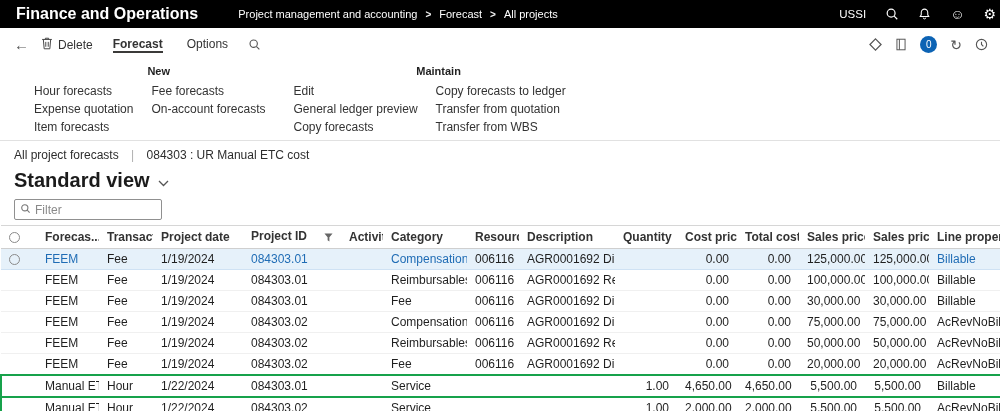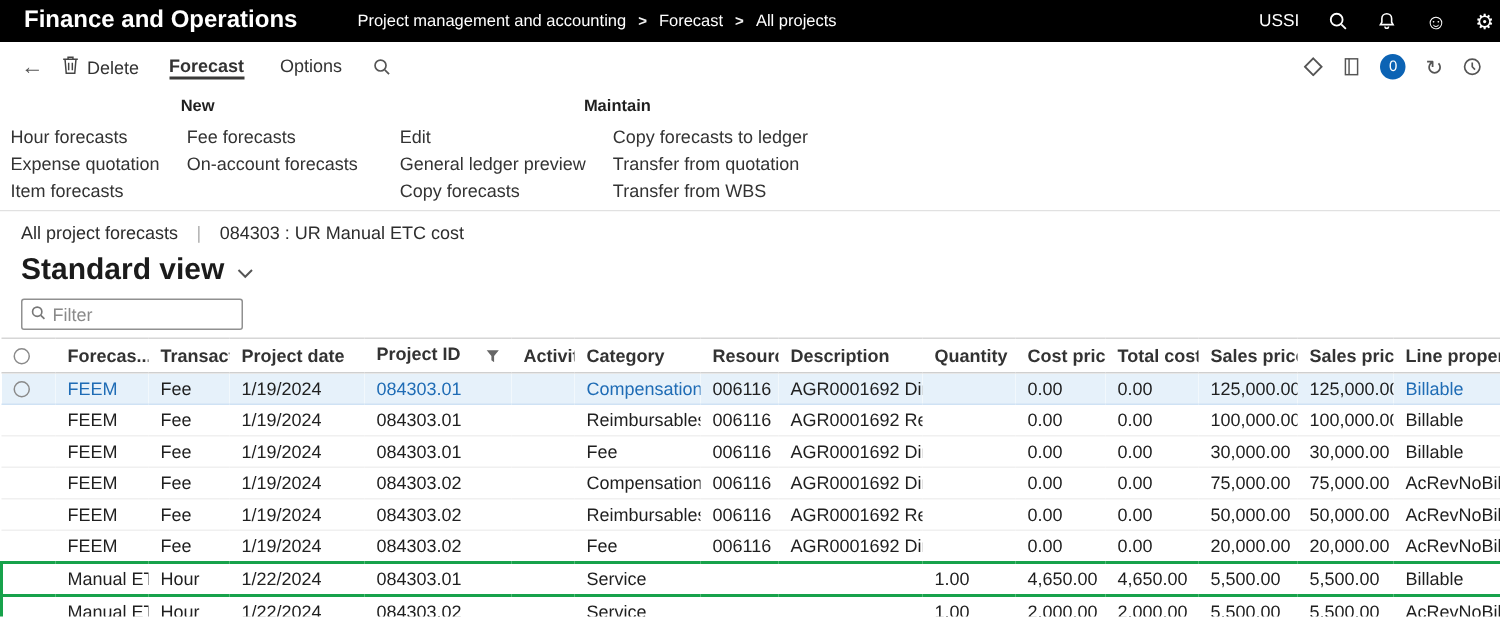--- a/index.html
+++ b/index.html
@@ -22,41 +22,41 @@
   .ap-btn{display:flex;align-items:center;gap:5px;color:#333;margin-right:20px;cursor:pointer}
   .tabs{display:flex;gap:24px;align-items:center;height:33px}
   .tab{display:flex;align-items:center;border-bottom:2px solid transparent;color:#333;cursor:pointer}
   .tab.active{font-weight:700;border-bottom-color:#3b3a39}
   .ap-search{margin-left:20px;cursor:pointer;display:inline-flex}
   .ap-right{margin-left:auto;display:flex;align-items:center;gap:13px}
   .ap-icon{display:inline-flex;align-items:center;color:#555;cursor:pointer;font-size:14px;line-height:1}
   .badge{width:17px;height:17px;border-radius:50%;background:#0c63b4;color:#fff;font-size:10px;display:inline-flex;align-items:center;justify-content:center;cursor:pointer}
 
   
-  .ribbon{display:flex;padding:2px 10px 6px 7px;border-bottom:1px solid #e1e1e1;background:#fff}
+  .ribbon{display:flex;padding:2px 10px 6px 34px;border-bottom:1px solid #e1e1e1;background:#fff}
   .rb-group{display:flex;flex-direction:column;margin-right:10px}
   .rb-title{font-size:11px;font-weight:700;text-align:center;padding:2px 0 7px;color:#1f1f1f}
   .rb-cols{display:flex}
   .rb-col{display:flex;flex-direction:column;gap:4px;margin-right:18px}
   .rb-item{font-size:12px;color:#333;cursor:pointer;white-space:nowrap;line-height:14px}
 
   
   .page-head{padding:7px 0 0 14px;background:#fff}
   .rec-crumb{font-size:12px;color:#2d2d2d;white-space:nowrap}
   .rec-sep{margin:0 9px;color:#b0b0b0}
   .view-title{font-size:20px;font-weight:700;color:#1b1b1b;display:flex;align-items:center;gap:8px;margin:7px 0 7px;cursor:pointer}
   .filter-box{width:148px;height:21px;border:1px solid #909090;border-radius:2px;display:flex;align-items:center;gap:4px;padding:0 5px;background:#fff;margin-bottom:5px}
   .filter-box input{border:none;outline:none;flex:1;min-width:0;font-family:inherit;font-size:12px;color:#333;background:transparent}
   .filter-box input::placeholder{color:#8a8a8a}
 
   
   table.grid{width:100%;border-collapse:collapse;table-layout:fixed;font-size:12px}
   .grid th{font-weight:700;color:#333;text-align:left;padding:3px 8px;border-top:1px solid #d6d6d6;border-bottom:1px solid #cfcfcf;white-space:nowrap;overflow:hidden;height:21px;cursor:pointer}
   .grid td{padding:3px 8px 2px;white-space:nowrap;overflow:hidden;border-bottom:1px solid #f0f0f0;color:#1f1f1f;line-height:15px;cursor:default}
-  .grid .num{text-align:left}
+  .grid .num{text-align:right}
   tr.selected td{background:#e6f1fa;border-bottom:1px solid #cfe2f4}
   td.link{color:#1f6cb5}
   tr.green td{border-top:2px solid #17a24b;border-bottom:2px solid #17a24b}
   tr.green td:first-child{border-left:2px solid #17a24b}
   tr.green td:last-child{border-right:2px solid #17a24b}
   .sel-circle{display:inline-block;width:11px;height:11px;border:1px solid #8a8a8a;border-radius:50%;vertical-align:middle}
   .funnel{float:right;margin-top:2px}
 </style>
 </head>
 <body>

